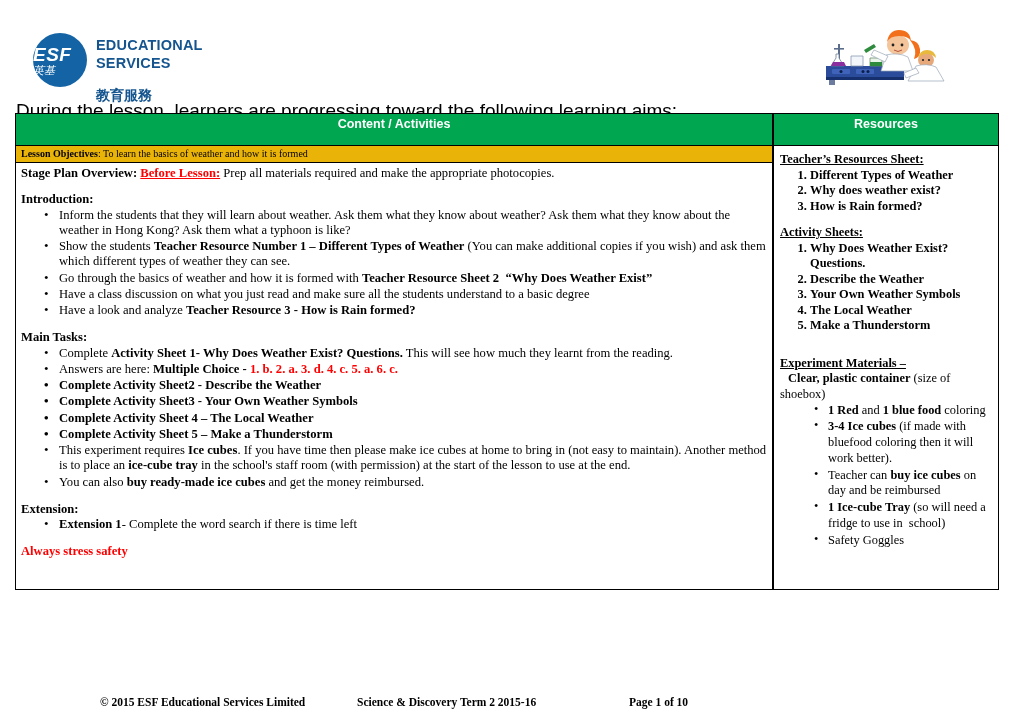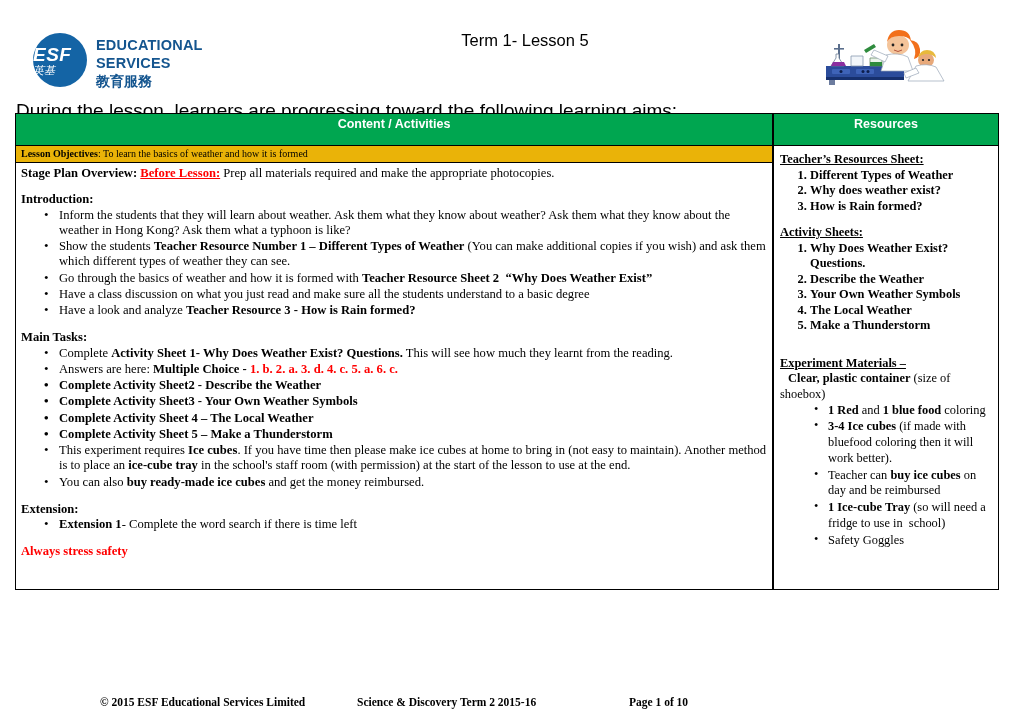--- a/index.html
+++ b/index.html
@@ -62,21 +62,21 @@
   }
   .logo-line1, .logo-line2 {
     font-size: 14.5px;
     font-weight: bold;
     letter-spacing: 0.2px;
   }
   .logo-line3 {
     font-family: "DejaVu Sans", sans-serif;
     font-size: 14px;
     font-weight: bold;
-    margin-top: 1px;
+    margin-top: 15px;
   }
 
   .title-block {
     position: absolute;
     left: 290px; top: 30px;
     width: 470px;
     text-align: center;
     font-family: "Liberation Sans", sans-serif;
   }
   .title-main {
@@ -244,21 +244,20 @@
       <span class="logo-cn">英基</span>
     </div>
     <div class="logo-text">
       <div class="logo-line1">EDUCATIONAL</div>
       <div class="logo-line2">SERVICES</div>
       <div class="logo-line3">教育服務</div>
     </div>
   </div>
 
   <div class="title-block">
-    <div class="title-sub">Term 1- Lesson 5</div>
   </div>
 
   <svg class="clipart" viewBox="0 0 152 62">
 
     <rect x="8" y="38" width="78" height="11" fill="#2B4C9B"></rect>
     <rect x="8" y="49" width="78" height="3" fill="#16306E"></rect>
     <rect x="14" y="41" width="18" height="5" rx="1" fill="#3E63B8"></rect>
     <rect x="38" y="41" width="18" height="5" rx="1" fill="#3E63B8"></rect>
     <circle cx="23" cy="43.5" r="1.5" fill="#0D1E4C"></circle>
     <circle cx="45" cy="43.5" r="1.5" fill="#0D1E4C"></circle>

